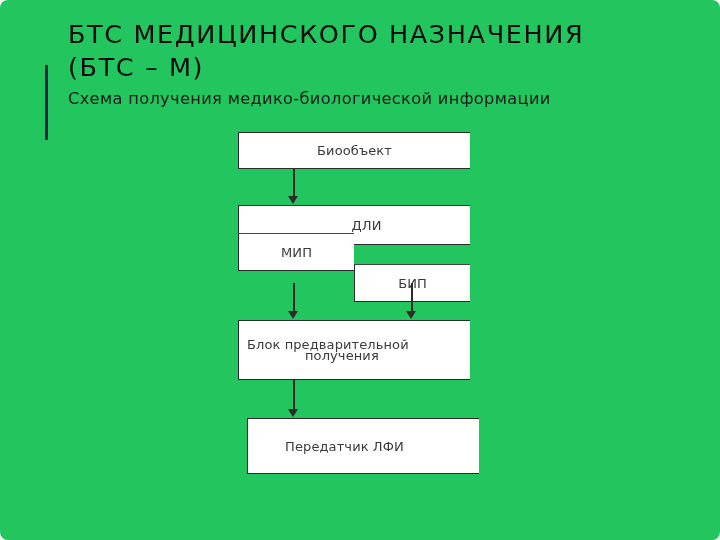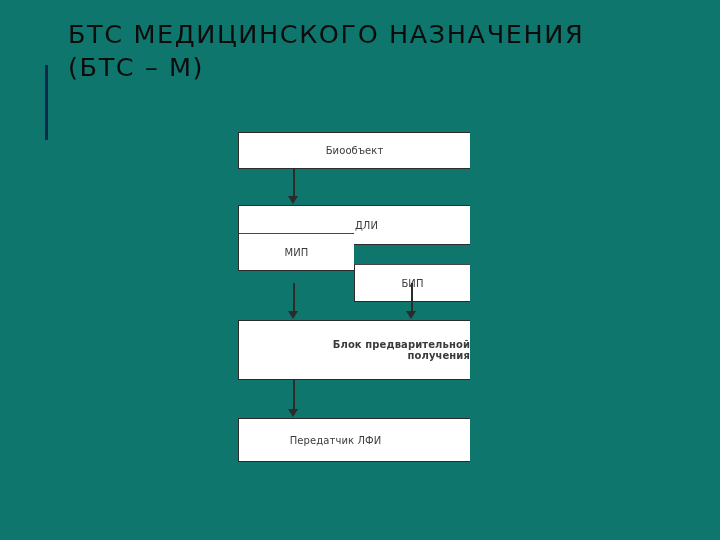--- a/index.html
+++ b/index.html
@@ -12,21 +12,22 @@
     background: #f7f7f7;
     font-family: "DejaVu Sans", "Liberation Sans", sans-serif;
     overflow: hidden;
     position: relative;
   }
 
   
   #slide {
     position: absolute;
     inset: 0;
-    background: #0f766e;
+    background: #22c55e;
+    border-radius: 8px;
   }
 
   
   .accent-bar {
     position: absolute;
     left: 45px;
     top: 65px;
     width: 3px;
     height: 75px;
     background: #12284c;
@@ -73,47 +74,46 @@
     border-bottom: 1.6px solid #2b2b2b;
     border-left: 1.6px solid #2b2b2b;
     border-right: none;          
     box-sizing: border-box;
     display: flex;
     align-items: center;
     justify-content: center;
   }
 
   .node-label {
-    font-size: 10px;
+    font-size: 13px;
     color: #3b3b3b;
     letter-spacing: 0.1px;
     text-align: center;
     line-height: 11px;
     white-space: pre-line;
     font-family: "DejaVu Sans", "Liberation Sans", sans-serif;
   }
 
   
   #node-bioobject  { left: 0px;  top: 2px;   width: 232px; height: 37px; }
   #node-dli        { left: 0px;  top: 75px;  width: 232px; height: 40px; padding-left: 24px; }
   #node-mip        { left: 0px;  top: 103px; width: 116px; height: 38px;
                      border-top: 1.2px solid #454545; }
   #node-bip        { left: 116px;top: 115px; width: 116px; height: 38px;
                      border-top: 1.2px solid #454545;
                      border-left: 1.4px solid #2b2b2b; margin-top: 19px; }
   #node-preproc    { left: 0px;  top: 190px; width: 232px; height: 60px; }
-  #node-transmitter{ left: 0px;  top: 288px; width: 232px; height: 44px; }
+  #node-transmitter{ left: 9px;  top: 288px; width: 232px; height: 56px; }
 
   
   #node-preproc .node-label {
-    text-align: right;
+    text-align: left;
     width: 100%;
     padding-left: 8px;
     box-sizing: border-box;
-    font-weight: bold;
   }
   #node-preproc .line-2 { display: block; padding-left: 58px; }
 
   #node-transmitter .node-label { padding-right: 38px; }
 
   
   .connector {
     position: absolute;
     width: 1.6px;
     background: #2b2b2b;
@@ -146,20 +146,21 @@
 </head>
 <body>
 
 <div id="slide">
 
   <div class="accent-bar"></div>
 
   <div class="title">БТС МЕДИЦИНСКОГО НАЗНАЧЕНИЯ
 (БТС – М)</div>
 
+  <div class="subtitle">Схема получения медико-биологической информации</div>
 
   <div id="diagram">
 
     <div class="node" id="node-bioobject">
       <span class="node-label">Биообъект</span>
     </div>
 
     <div class="connector" id="conn-1"></div>
     <div class="arrowhead" id="head-1"></div>
 

